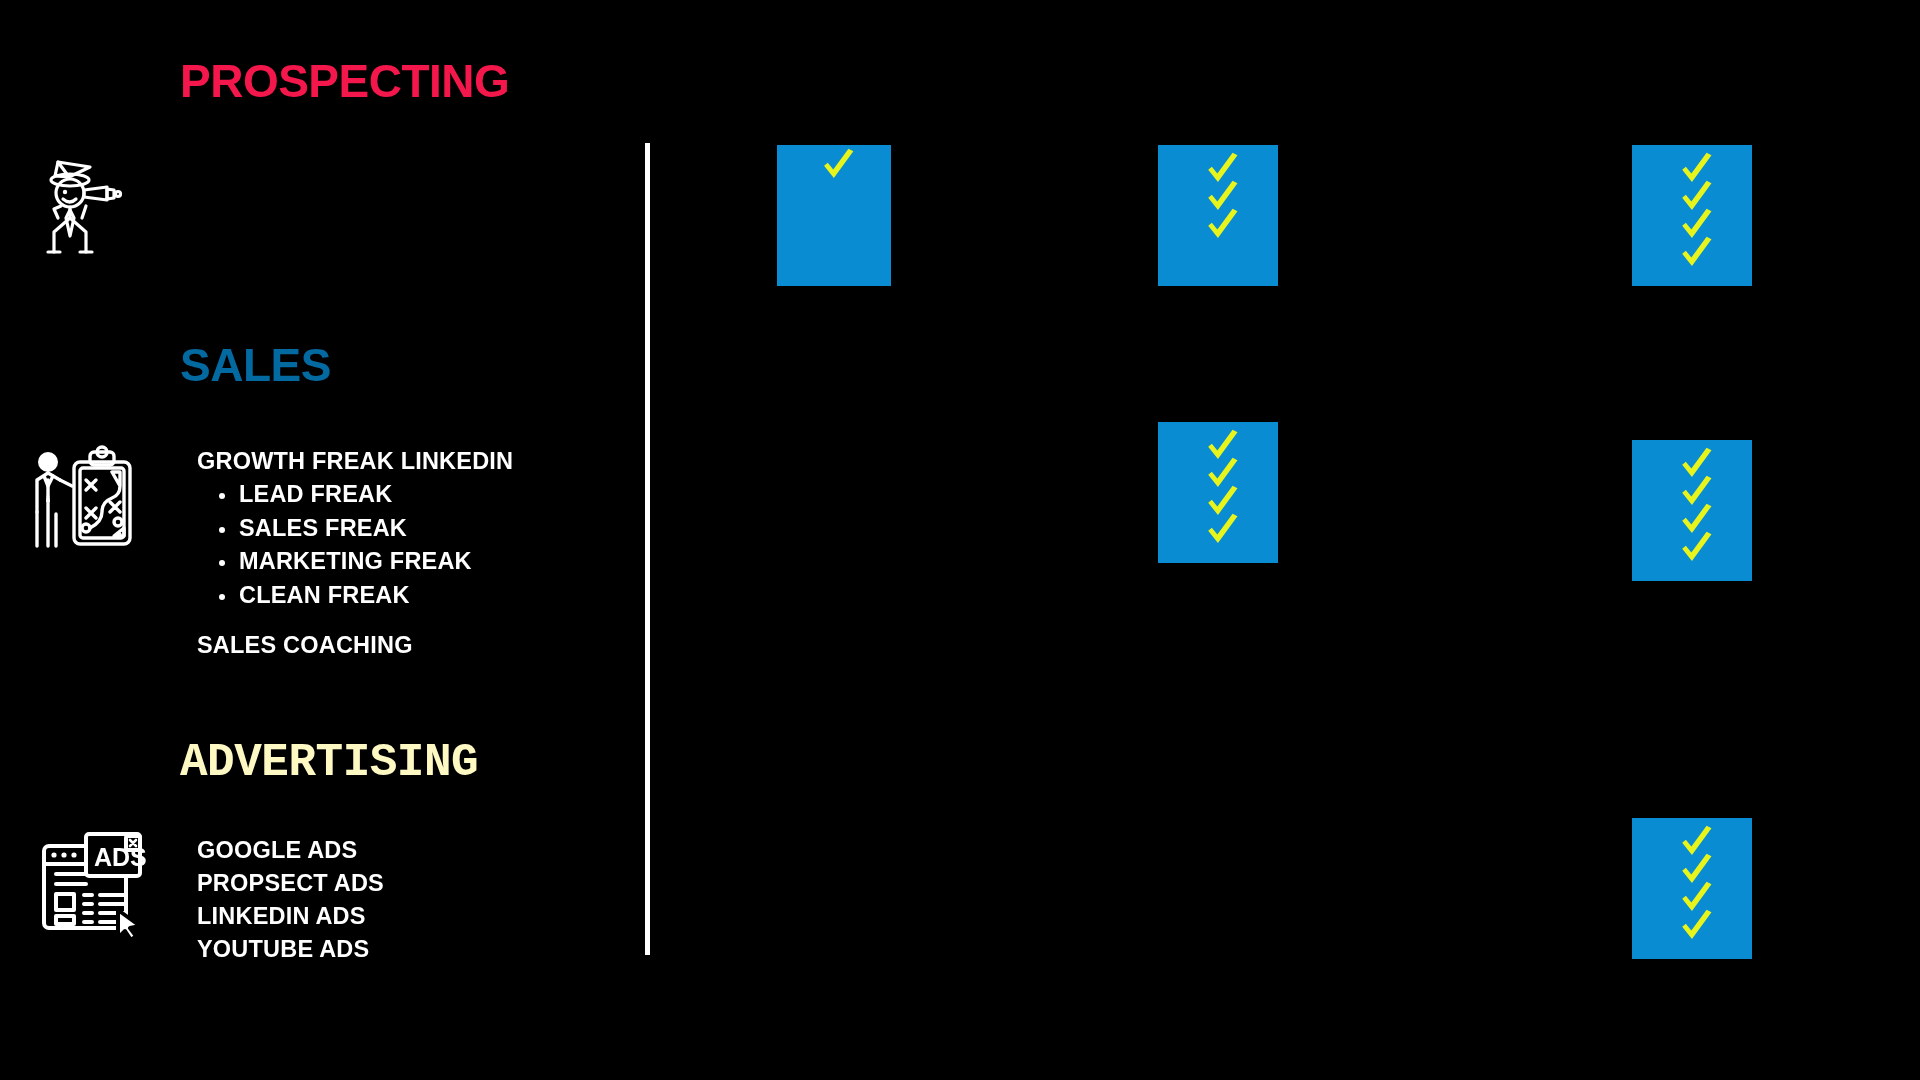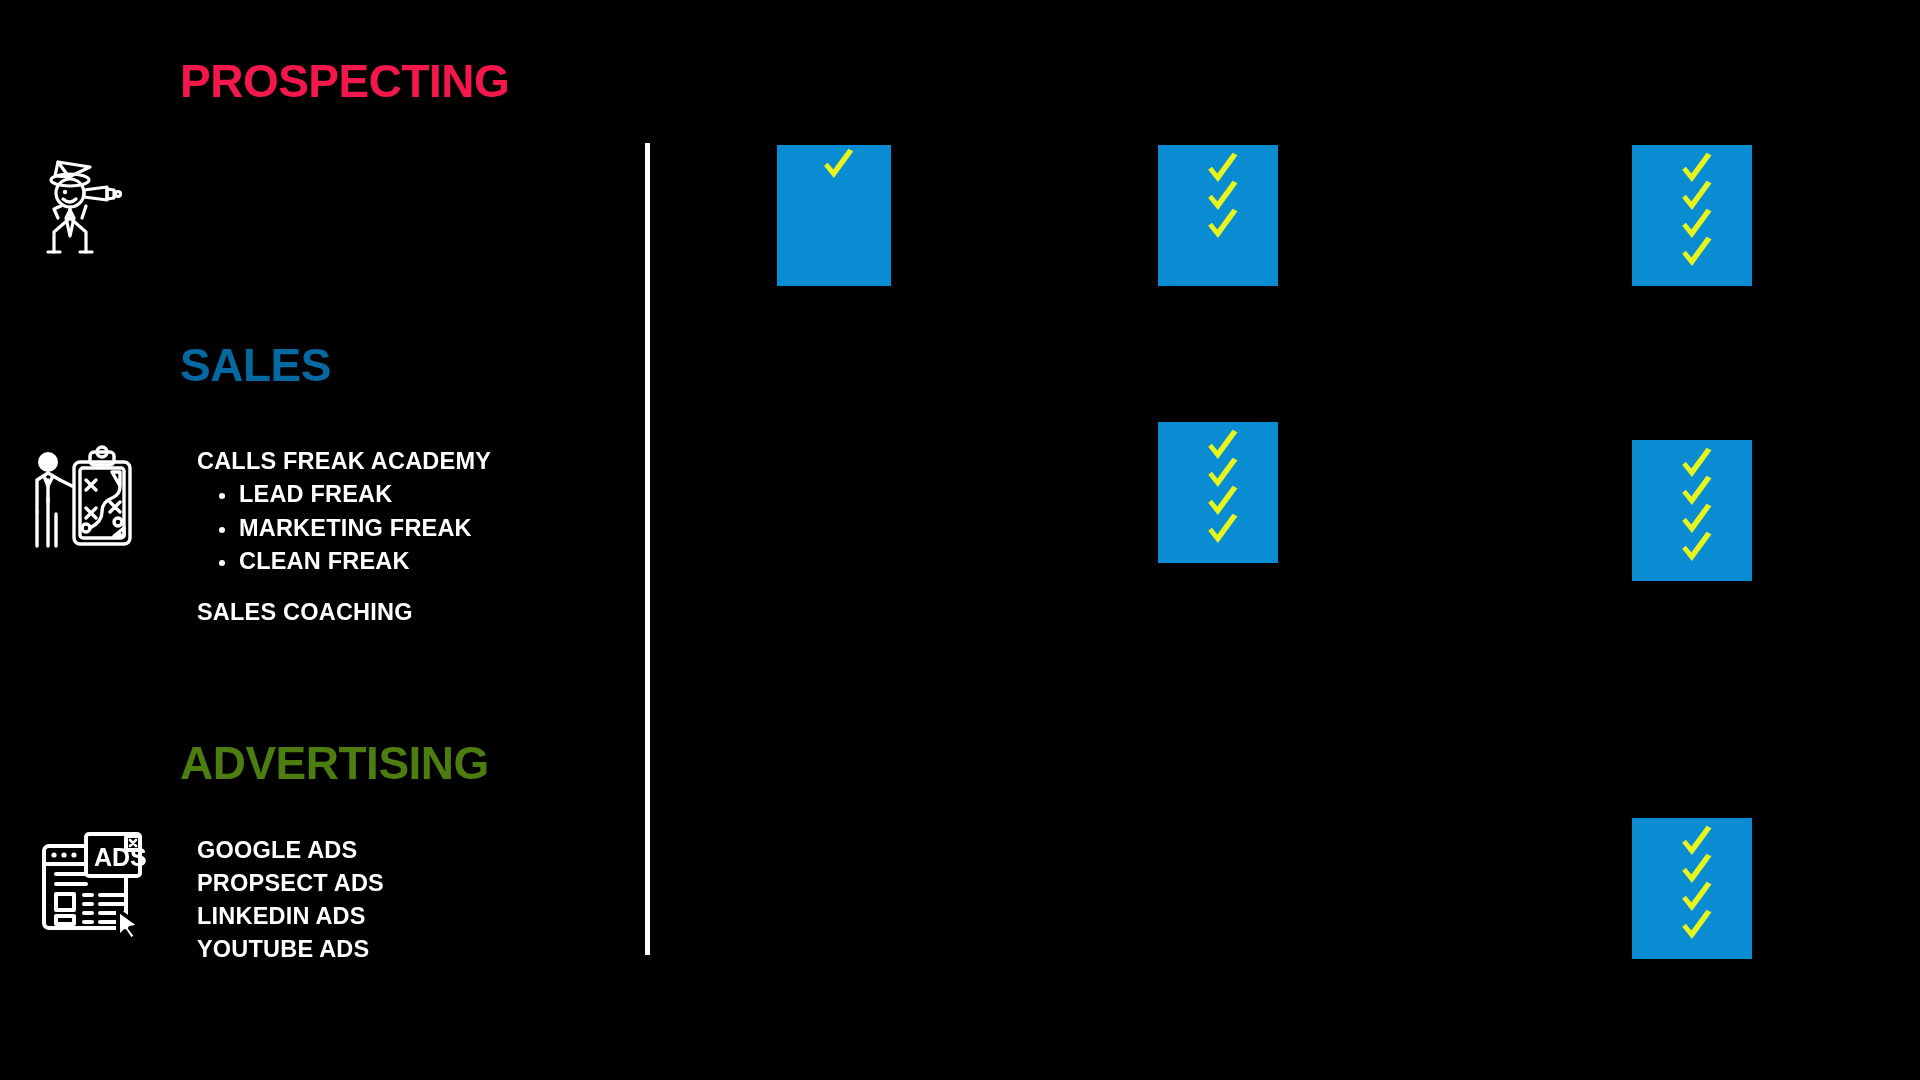--- a/index.html
+++ b/index.html
@@ -177,28 +177,29 @@
       <path d="M64 68 L74 78 M74 68 L64 78"></path>
       <circle cx="64" cy="88" r="4"></circle>
       <circle cx="96" cy="82" r="4"></circle>
       <path d="M68 88 q12 -6 12 -16 q0 -10 10 -14 q8 -3 8 -12 L90 32 M98 46 L98 32 L90 32"></path>
       <path d="M92 96 L102 96 L102 88 Z"></path>
       <circle cx="98" cy="94" r="1.6" fill="#ffffff" stroke="none"></circle>
     </svg>
   </div>
 
   <ul id="list-sales" class="item-list">
-    <li>CALLS FREAK ACADEMY</li>
+    <li>GROWTH FREAK LINKEDIN</li>
     <li class="sub">LEAD FREAK</li>
+    <li class="sub">SALES FREAK</li>
     <li class="sub">MARKETING FREAK</li>
     <li class="sub">CLEAN FREAK</li>
     <li class="spaced">SALES COACHING</li>
   </ul>
 
-  <div id="heading-advertising" class="section-heading" style="color: #4d7c0f;">ADVERTISING</div>
+  <div id="heading-advertising" class="section-heading" style="color: #fef9c3; font-family: Liberation Mono, monospace;">ADVERTISING</div>
 
   <div id="icon-advertising" class="section-icon">
     <svg viewBox="0 0 120 120" fill="none" stroke="#ffffff" stroke-width="4" stroke-linecap="round" stroke-linejoin="round">
       <rect x="12" y="24" width="82" height="82" rx="5"></rect>
       <path d="M12 42 L94 42"></path>
       <circle cx="22" cy="33" r="2.6" fill="#ffffff" stroke="none"></circle>
       <circle cx="32" cy="33" r="2.6" fill="#ffffff" stroke="none"></circle>
       <circle cx="42" cy="33" r="2.6" fill="#ffffff" stroke="none"></circle>
       <path d="M24 52 L54 52"></path>
       <path d="M24 62 L54 62"></path>

